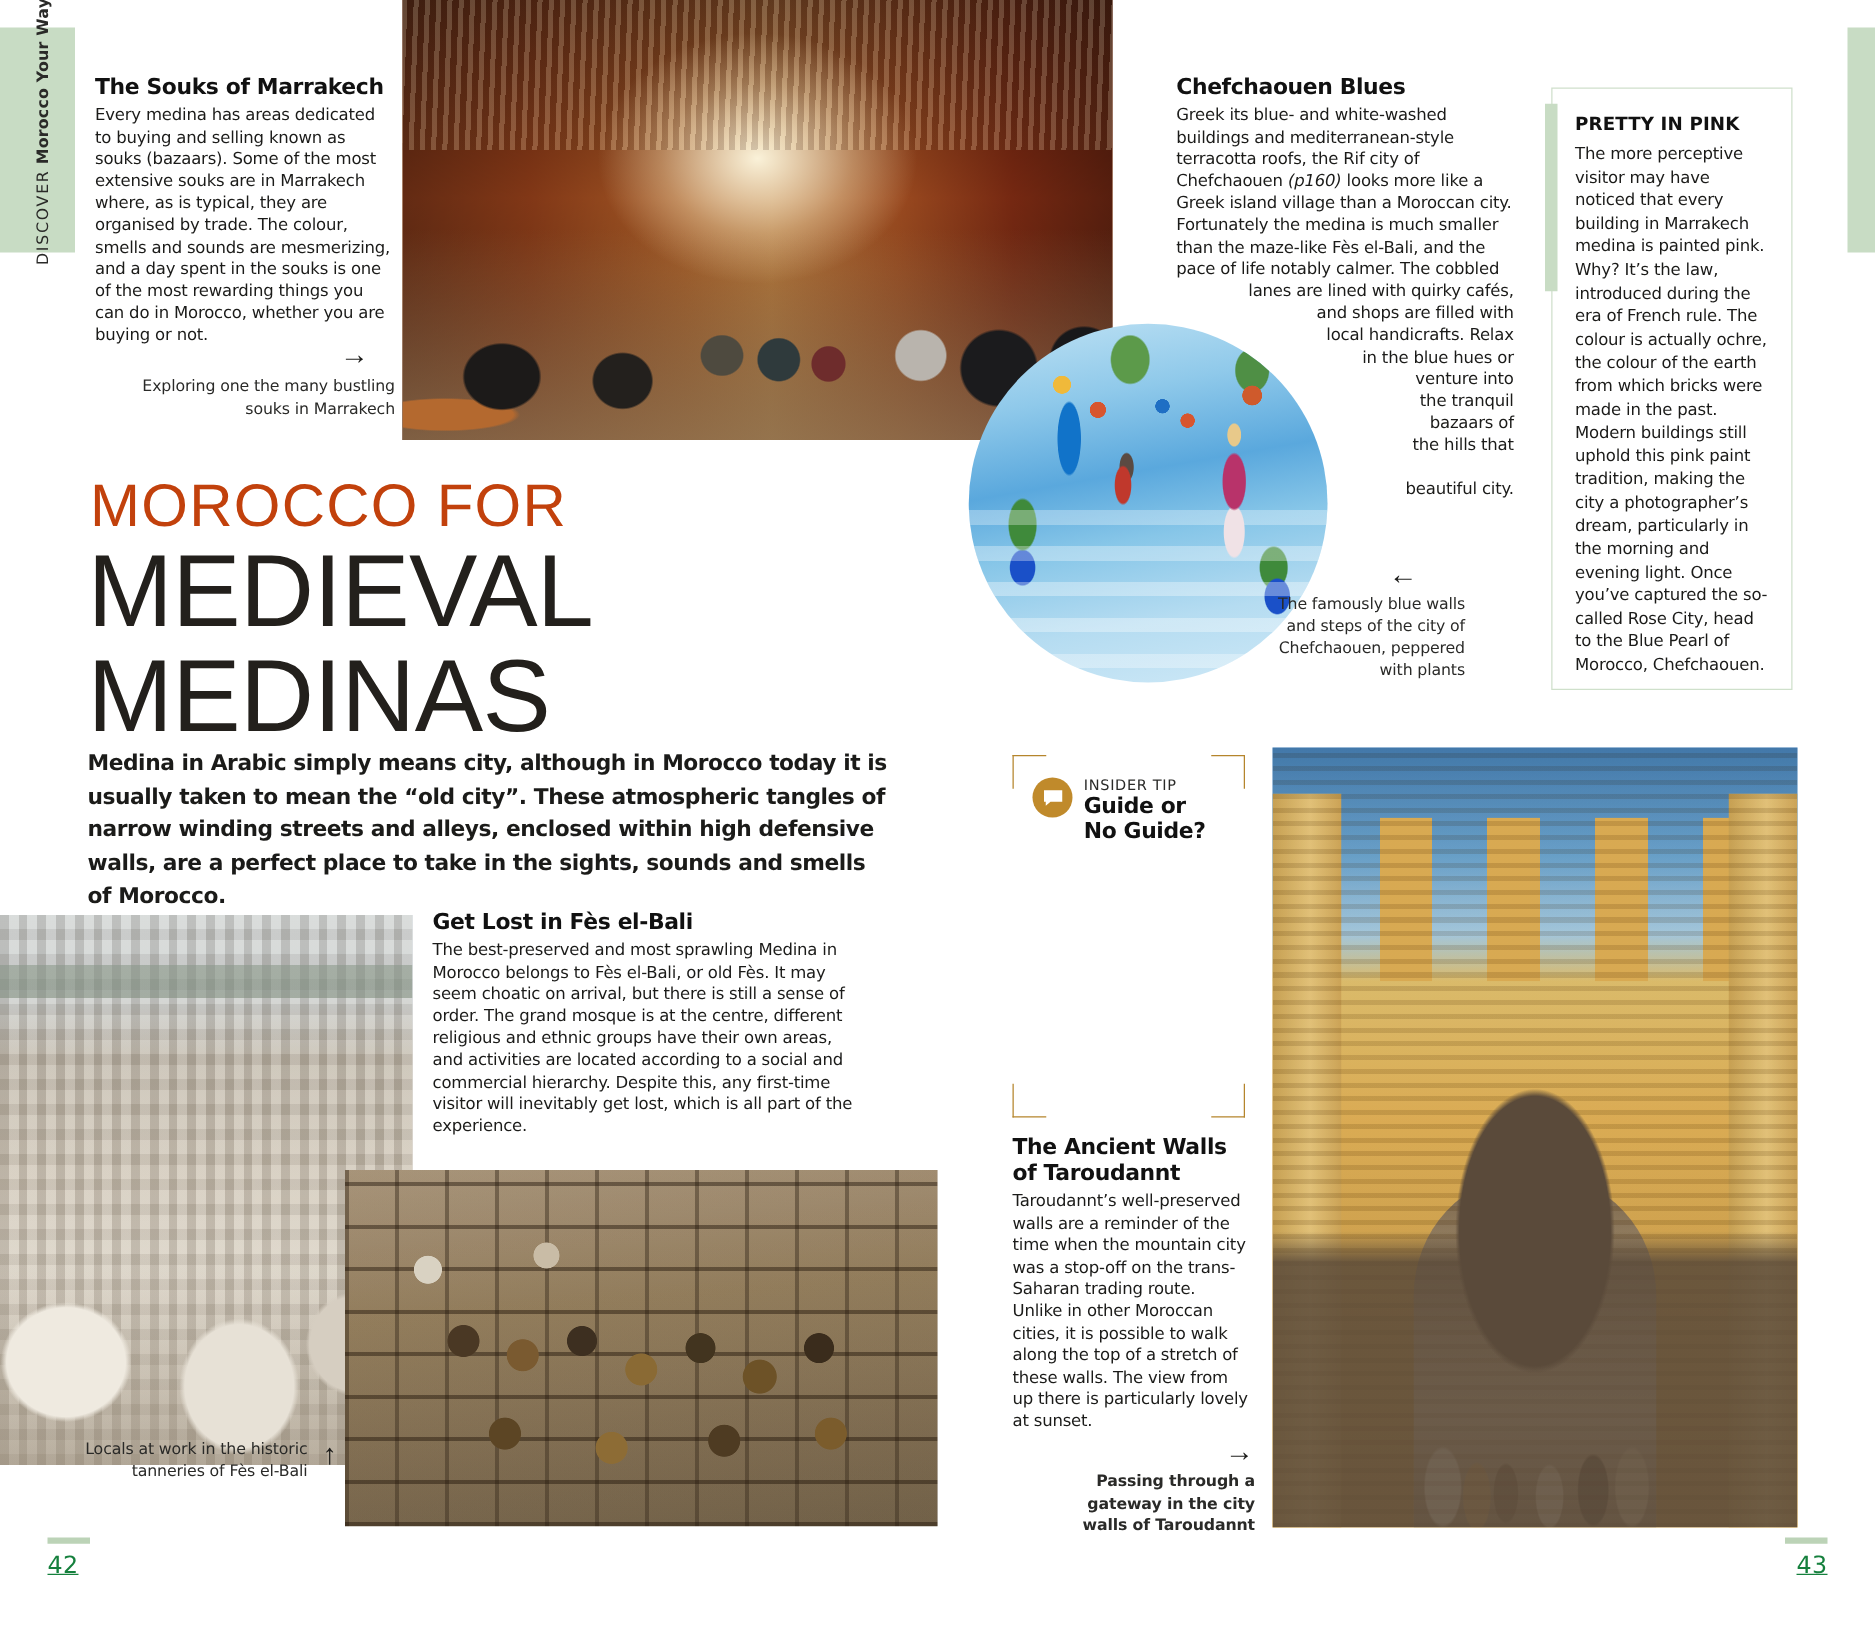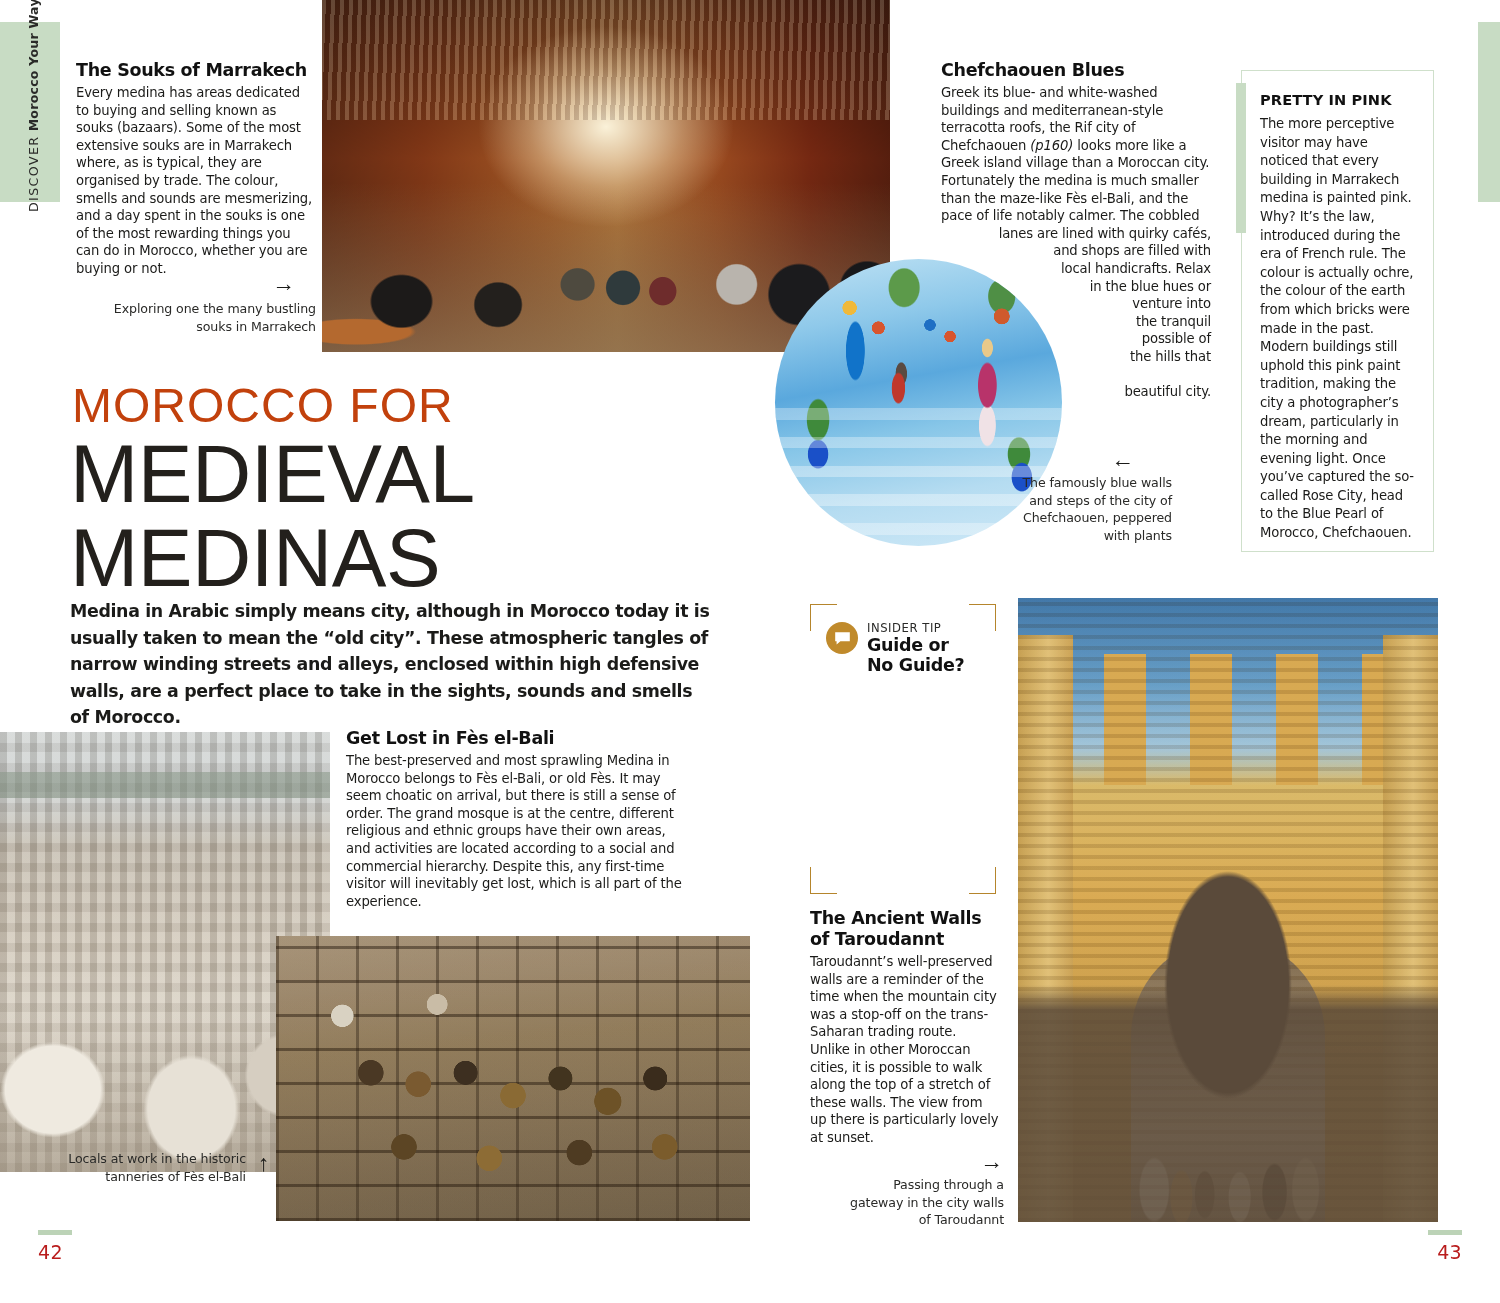--- a/index.html
+++ b/index.html
@@ -325,21 +325,21 @@
   }
 
   
   .arrow { position: absolute; color: #1a1a18; }
 
   
   .folio { position: absolute; }
   .folio-rule { width: 34px; height: 5px; background: #bcd3b7; margin-bottom: 6px; }
   .folio-num {
     font-family: "DejaVu Sans", sans-serif;
-    font-size: 19px; color: #b91c1c; letter-spacing: .3px;
+    font-size: 19px; color: #15803d; letter-spacing: .3px; text-decoration: underline;
   }
   .folio-right .folio-rule { margin-left: auto; }
   .folio-right .folio-num { text-align: right; }
 </style>
 </head>
 <body>
 
 <div class="page">
 
   <div class="green-tab"></div>
@@ -375,21 +375,21 @@
         <div style="white-space: nowrap; text-align: left;">Greek island village than a Moroccan city.</div>
         <div style="white-space: nowrap; text-align: left;">Fortunately the medina is much smaller</div>
         <div style="white-space: nowrap; text-align: left;">than the maze-like Fès el-Bali, and the</div>
         <div style="white-space: nowrap; text-align: left;">pace of life notably calmer. The cobbled</div>
         <div style="white-space: nowrap; text-align: right;">lanes are lined with quirky cafés,</div>
         <div style="white-space: nowrap; text-align: right;">and shops are filled with</div>
         <div style="white-space: nowrap; text-align: right;">local handicrafts. Relax</div>
         <div style="white-space: nowrap; text-align: right;">in the blue hues or</div>
         <div style="white-space: nowrap; text-align: right;">venture into</div>
         <div style="white-space: nowrap; text-align: right;">the tranquil</div>
-        <div style="white-space: nowrap; text-align: right;">possible of</div>
+        <div style="white-space: nowrap; text-align: right;">bazaars of</div>
         <div style="white-space: nowrap; text-align: right;">the hills that</div>
         <div style="white-space: nowrap; text-align: left;">surround this</div>
         <div style="white-space: nowrap; text-align: right;">beautiful city.</div>
       </div>
   </div>
 
   <div class="photo ph-chef" style="left:775px; top:259px; width:287px; height:287px;"></div>
 
   <div class="arrow" style="left:1111px; top:448px; font-size:23px; line-height:1;">←</div>
   <div class="caption" style="position:absolute; left:1000px; top:474px; width:172px; text-align:right;">The famously blue walls and steps of the city of Chefchaouen, peppered with plants</div>
@@ -438,21 +438,21 @@
     <p class="body-text" style="margin:0;">Taroudannt’s well-preserved walls are a reminder of the time when the mountain city was a stop-off on the trans-Saharan trading route. Unlike in other Moroccan cities, it is possible to walk along the top of a stretch of these walls. The view from up there is particularly lovely at sunset.</p>
   </div>
 
   <div class="photo ph-gate" style="left:1018px; top:598px; width:420px; height:624px;">
     <div class="gate-side-l"></div>
     <div class="gate-side-r"></div>
     <div class="gate-arch"></div>
   </div>
 
   <div class="arrow" style="left:980px; top:1150px; font-size:23px; line-height:1;">→</div>
-  <div class="caption" style="position:absolute; left:840px; top:1176px; width:164px; text-align:right;">Passing through a gateway in the city walls of Taroudannt</div>
+  <div class="caption" style="position:absolute; left:840px; top:1176px; width:164px; text-align:right;font-weight:bold;">Passing through a gateway in the city walls of Taroudannt</div>
 
   <div class="folio" style="left:38px; top:1230px;">
     <div class="folio-rule"></div>
     <div class="folio-num">42</div>
   </div>
   <div class="folio folio-right" style="right:38px; top:1230px; width:40px;">
     <div class="folio-rule"></div>
     <div class="folio-num">43</div>
   </div>
 

